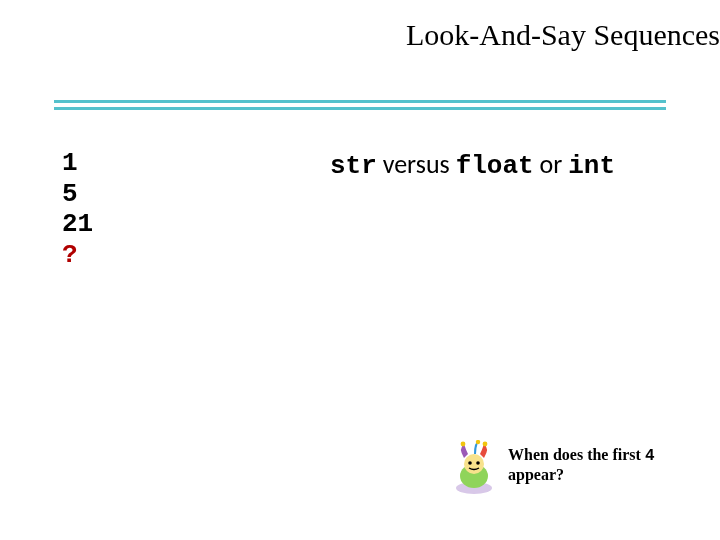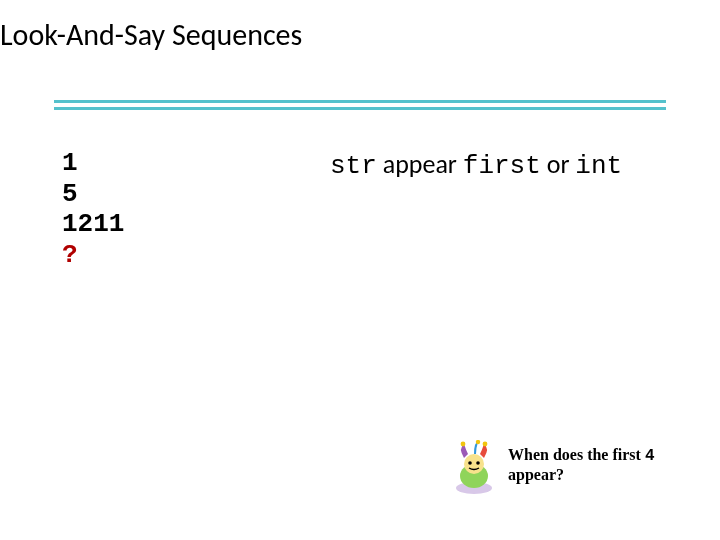--- a/index.html
+++ b/index.html
@@ -15,23 +15,24 @@
   .slide {
     position: relative;
     width: 720px;
     height: 540px;
   }
   .title-block {
     position: absolute;
     top: 18px;
     left: 0;
     width: 720px;
-    text-align: left;
+    text-align: right;
     font-size: 30px;
     line-height: 1.15;
+    font-family: Liberation Serif, serif;
   }
   .rules {
     position: absolute;
     top: 100px;
     left: 54px;
     width: 612px;
   }
   .rule {
     height: 0;
     border-top: 3px solid #55c1cc;
@@ -52,21 +53,21 @@
     color: #b00000;
   }
   .versus {
     position: absolute;
     top: 148px;
     left: 330px;
     font-size: 26px;
   }
   .versus .mono {
     font-family: "Courier New", Courier, monospace;
-    font-weight: normal;
+    font-weight: bold;
   }
   .caption {
     position: absolute;
     bottom: 56px;
     right: 52px;
     width: 160px;
     font-family: "Comic Sans MS", "Comic Sans", cursive;
     font-size: 16px;
     font-weight: bold;
     line-height: 1.15;
@@ -93,26 +94,26 @@
   </div>
 
   <div class="rules">
     <div class="rule"></div>
     <div class="rule"></div>
   </div>
 
   <div class="sequence">
     <div>1</div>
     <div>5</div>
-    <div>1211</div>
+    <div>21</div>
     <div class="seq-q">?</div>
   </div>
 
   <div class="versus">
-    <span class="mono">str</span><span> appear </span><span class="mono">first</span><span> or </span><span class="mono">int</span>
+    <span class="mono">str</span><span> versus </span><span class="mono">float</span><span> or </span><span class="mono">int</span>
   </div>
 
   <div class="jester">
     <svg viewBox="0 0 52 56" width="52" height="56">
       <ellipse cx="26" cy="48" rx="18" ry="6" fill="#d8c8e8"></ellipse>
       <ellipse cx="26" cy="36" rx="14" ry="12" fill="#8fd45a"></ellipse>
       <circle cx="26" cy="24" r="10" fill="#f7e28c"></circle>
       <circle cx="22" cy="23" r="1.8" fill="#000"></circle>
       <circle cx="30" cy="23" r="1.8" fill="#000"></circle>
       <path d="M21 28 Q26 31 31 28" stroke="#000" stroke-width="1.4" fill="none"></path>

